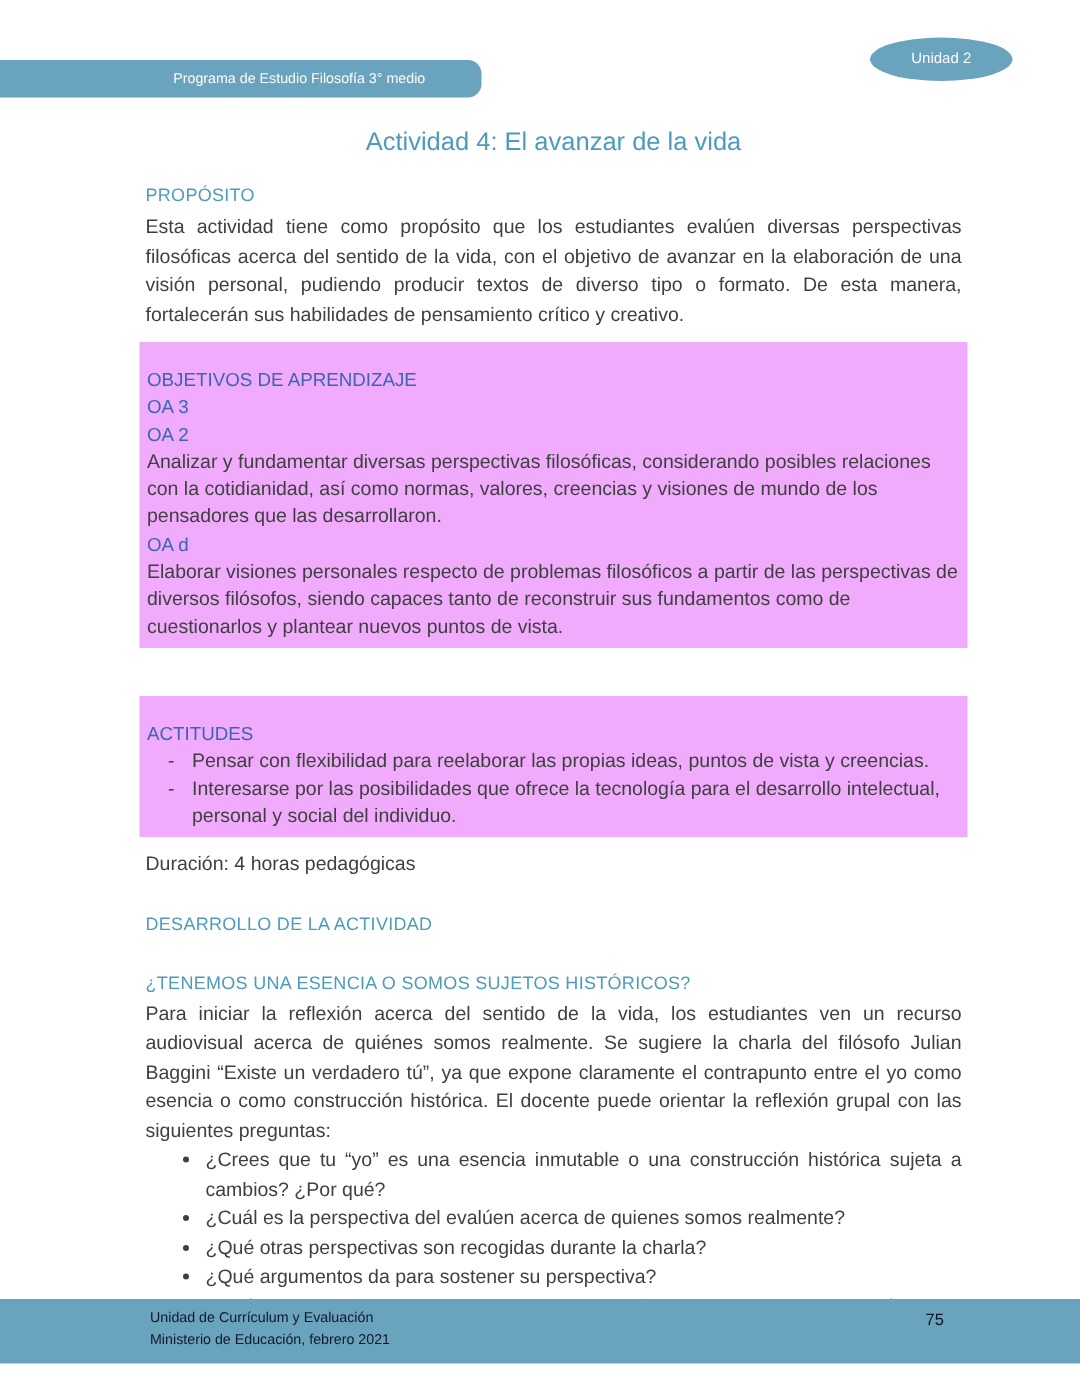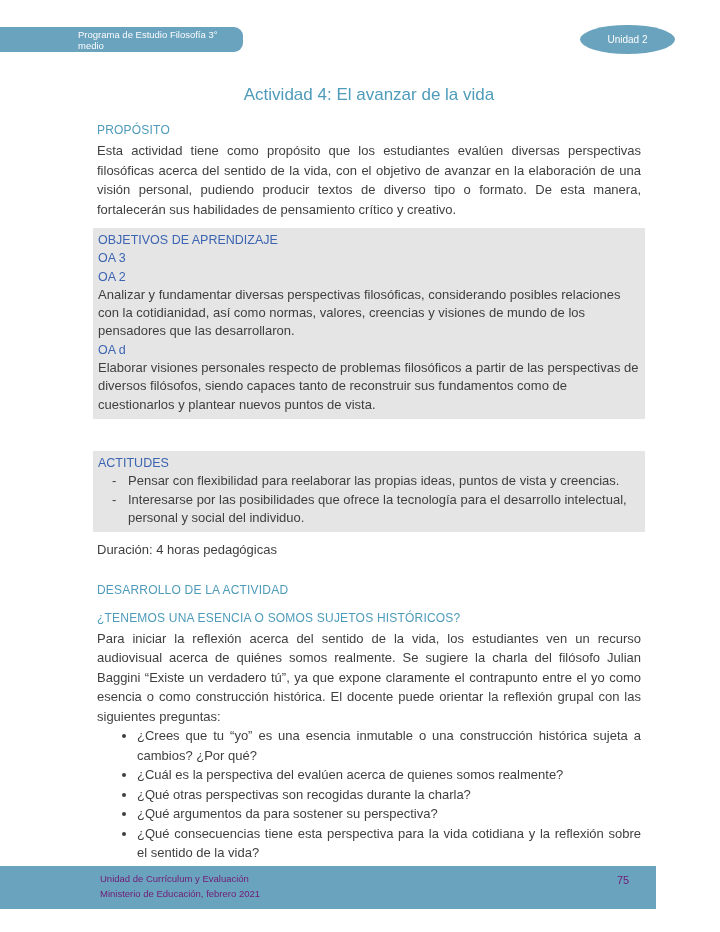--- a/index.html
+++ b/index.html
@@ -8,22 +8,22 @@
     width: 720px; height: 932px;
     background: #ffffff;
     position: relative;
     overflow: hidden;
     font-family: "Liberation Sans", sans-serif;
     color: #3f3f3f;
   }
 
   
   .ribbon {
-    position: absolute; top: 27px; left: 0;
-    width: 243px; height: 25px;
+    position: absolute; top: 40px; left: 0;
+    width: 321px; height: 25px;
     background: #6aa3be;
     border-radius: 0 9px 9px 0;
     color: #fdfdfd;
     font-size: 9.5px;
     display: flex; align-items: center; justify-content: center;
     padding-left: 78px;
   }
   .unit-badge {
     position: absolute; top: 25px; left: 580px;
     width: 95px; height: 29px;
@@ -57,52 +57,52 @@
     letter-spacing: 0.2px;
     margin: 0;
   }
   .para {
     margin: 3px 0 0 0;
     text-align: justify;
   }
 
   
   .blue-box {
-    background: #e5e5e5;
+    background: #f0abfc;
     margin: 9px -4px 0 -4px;
-    padding: 3px 5px 5px 5px;
+    padding: 16px 5px 5px 5px;
     line-height: 18.3px;
   }
   .blue-box.actitudes { margin-top: 32px; }
   .box-heading, .oa-code {
     color: #3c64b1;
     font-size: 12.5px;
   }
   .oa-text { text-align: left; }
 
   .dash-row { display: flex; }
   .dash-marker { width: 30px; padding-left: 14px; flex: none; }
   .dash-text { flex: 1; }
 
   .duracion { margin-top: 8px; }
   .dev-heading { margin-top: 23px; }
-  .sub-heading { margin-top: 13px; }
+  .sub-heading { margin-top: 24px; }
 
   ul.questions {
     margin: 0; padding: 0 0 0 40px;
     text-align: justify;
   }
   ul.questions li { margin: 0; padding: 0; }
 
   
   .footer-bar {
     position: absolute; top: 866px; left: 0;
-    width: 656px; height: 43px;
+    width: 720px; height: 43px;
     background: #6aa3be;
-    color: #701a75;
+    color: #0f172a;
   }
   .footer-text {
     position: absolute; left: 100px; top: 6px;
     font-size: 9.5px; line-height: 14.5px;
   }
   .page-number {
     position: absolute; left: 617px; top: 8px;
     font-size: 11px;
   }
 </style>

